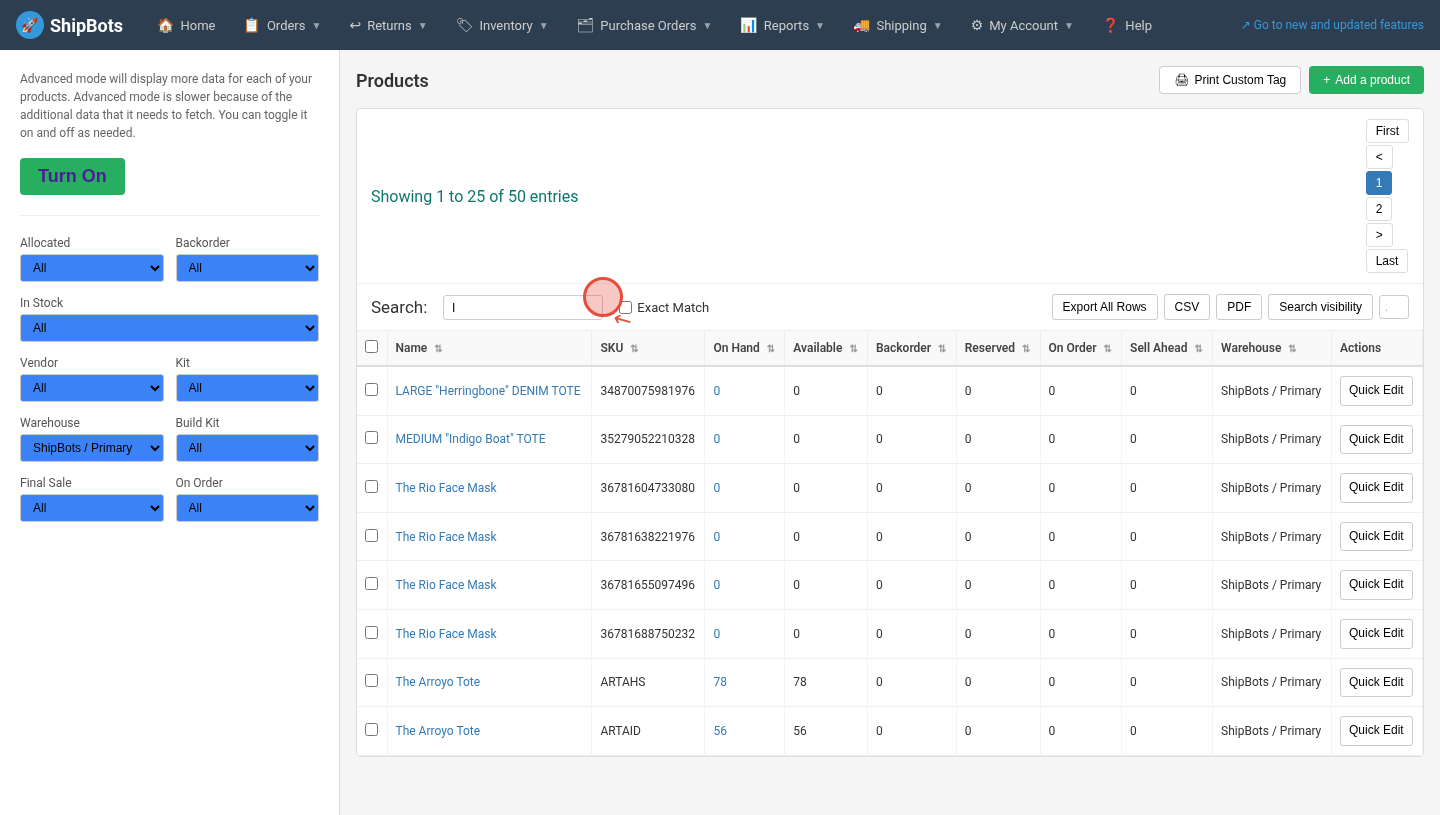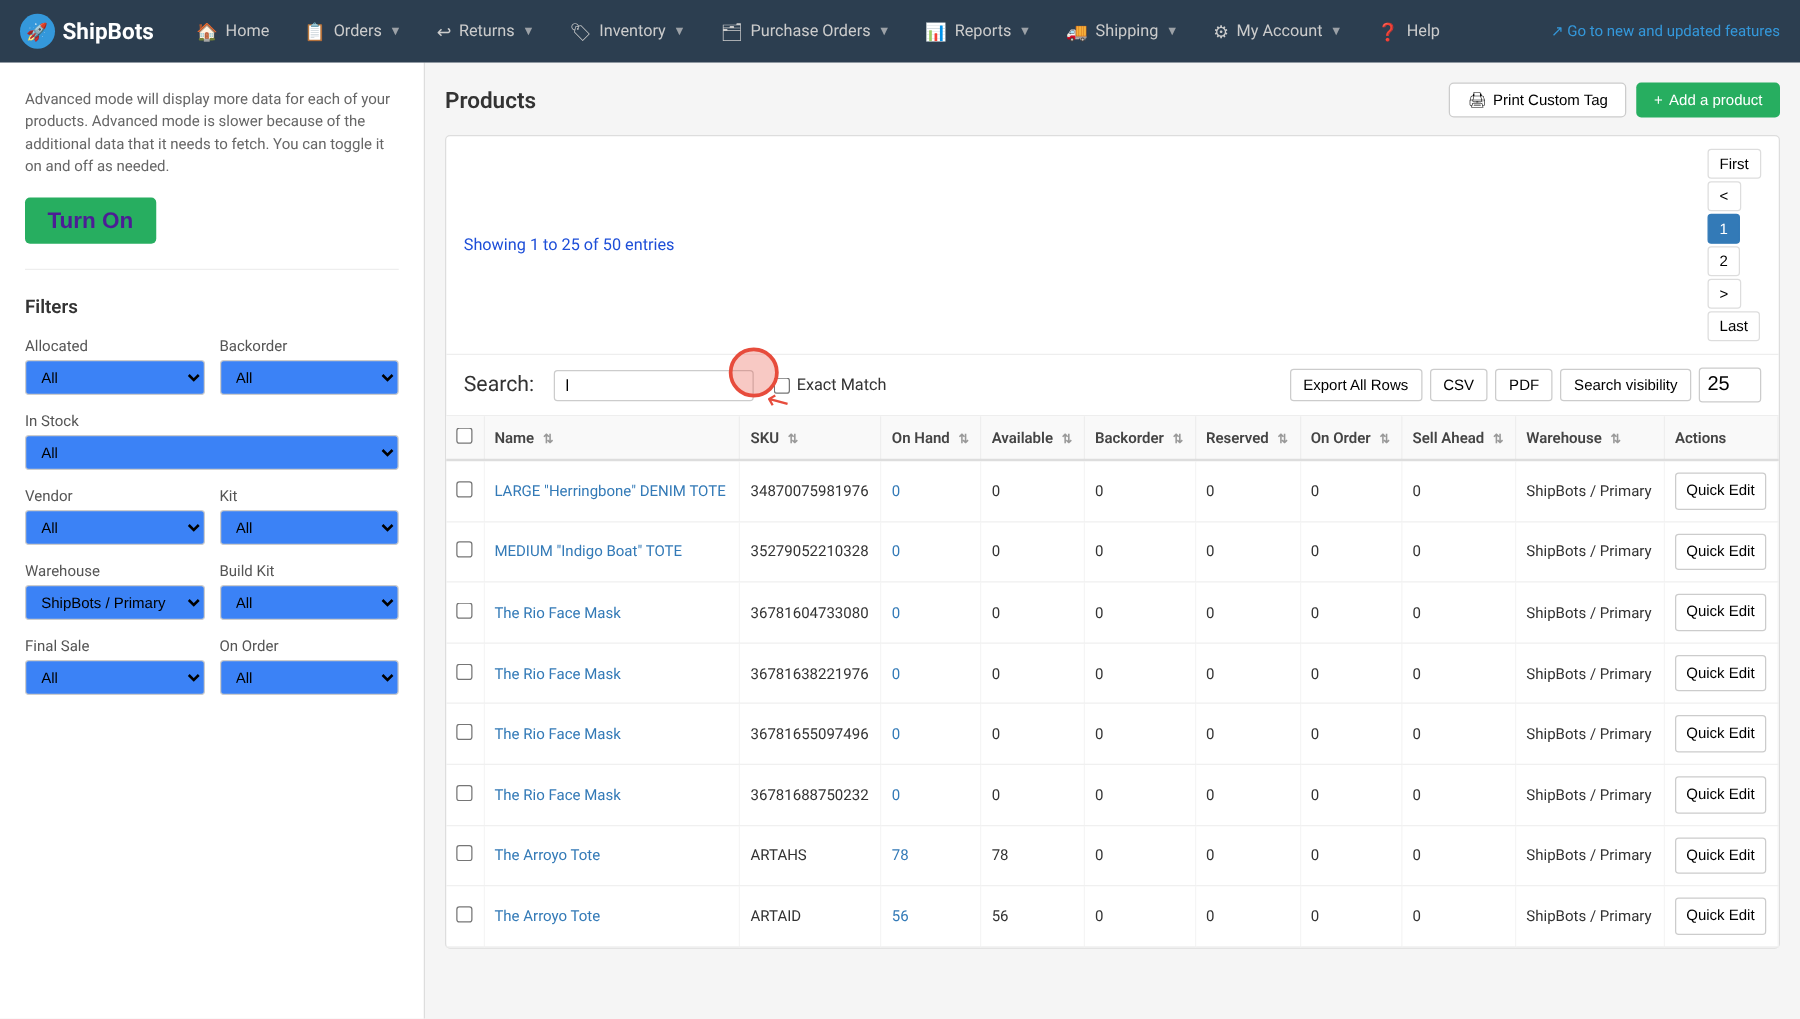--- a/index.html
+++ b/index.html
@@ -181,22 +181,22 @@
     .table-toolbar {
       padding: 10px 14px;
       border-bottom: 1px solid #eee;
       display: flex;
       align-items: center;
       justify-content: space-between;
       flex-wrap: wrap;
       gap: 8px;
     }
     .showing-text {
-      font-size: 13px;
-      color: #1d4ed8;
+      font-size: 16px;
+      color: #0f766e;
     }
     .pagination {
       display: flex;
       align-items: flex-start;
       gap: 2px;
       flex-direction: column;
     }
     .page-btn {
       padding: 4px 9px;
       border: 1px solid #ddd;
@@ -244,25 +244,25 @@
     }
     .btn-sm {
       padding: 5px 10px;
       border: 1px solid #ccc;
       background: #fff;
       border-radius: 3px;
       cursor: pointer;
       font-size: 12px;
     }
     .per-page-input {
-      width: 50px;
+      width: 30px;
       padding: 4px 6px;
       border: 1px solid #ccc;
       border-radius: 3px;
-      font-size: 16px;
+      font-size: 12px;
     }
 
     
     .search-cursor-overlay {
       position: relative;
       display: inline-block;
     }
     .cursor-circle {
       position: absolute;
       top: -18px;
@@ -400,21 +400,20 @@
 
 <div class="layout">
 
   <aside class="sidebar">
     <div>
       <div class="sidebar-description">Advanced mode will display more data for each of your products. Advanced mode is slower because of the additional data that it needs to fetch. You can toggle it on and off as needed.</div>
       <button class="turn-on-btn">Turn On</button>
     </div>
     <hr class="divider">
     <div>
-      <div class="filters-title">Filters</div>
 
       <div id="filter-rows">
           <div class="filter-row">
             <div class="filter-group"><label class="filter-label">Allocated</label>
     <select class="filter-select">
       <option value="All" selected="">All</option>
     </select></div>
             <div class="filter-group"><label class="filter-label">Backorder</label>
       <select class="filter-select">
         <option value="All" selected="">All</option>

